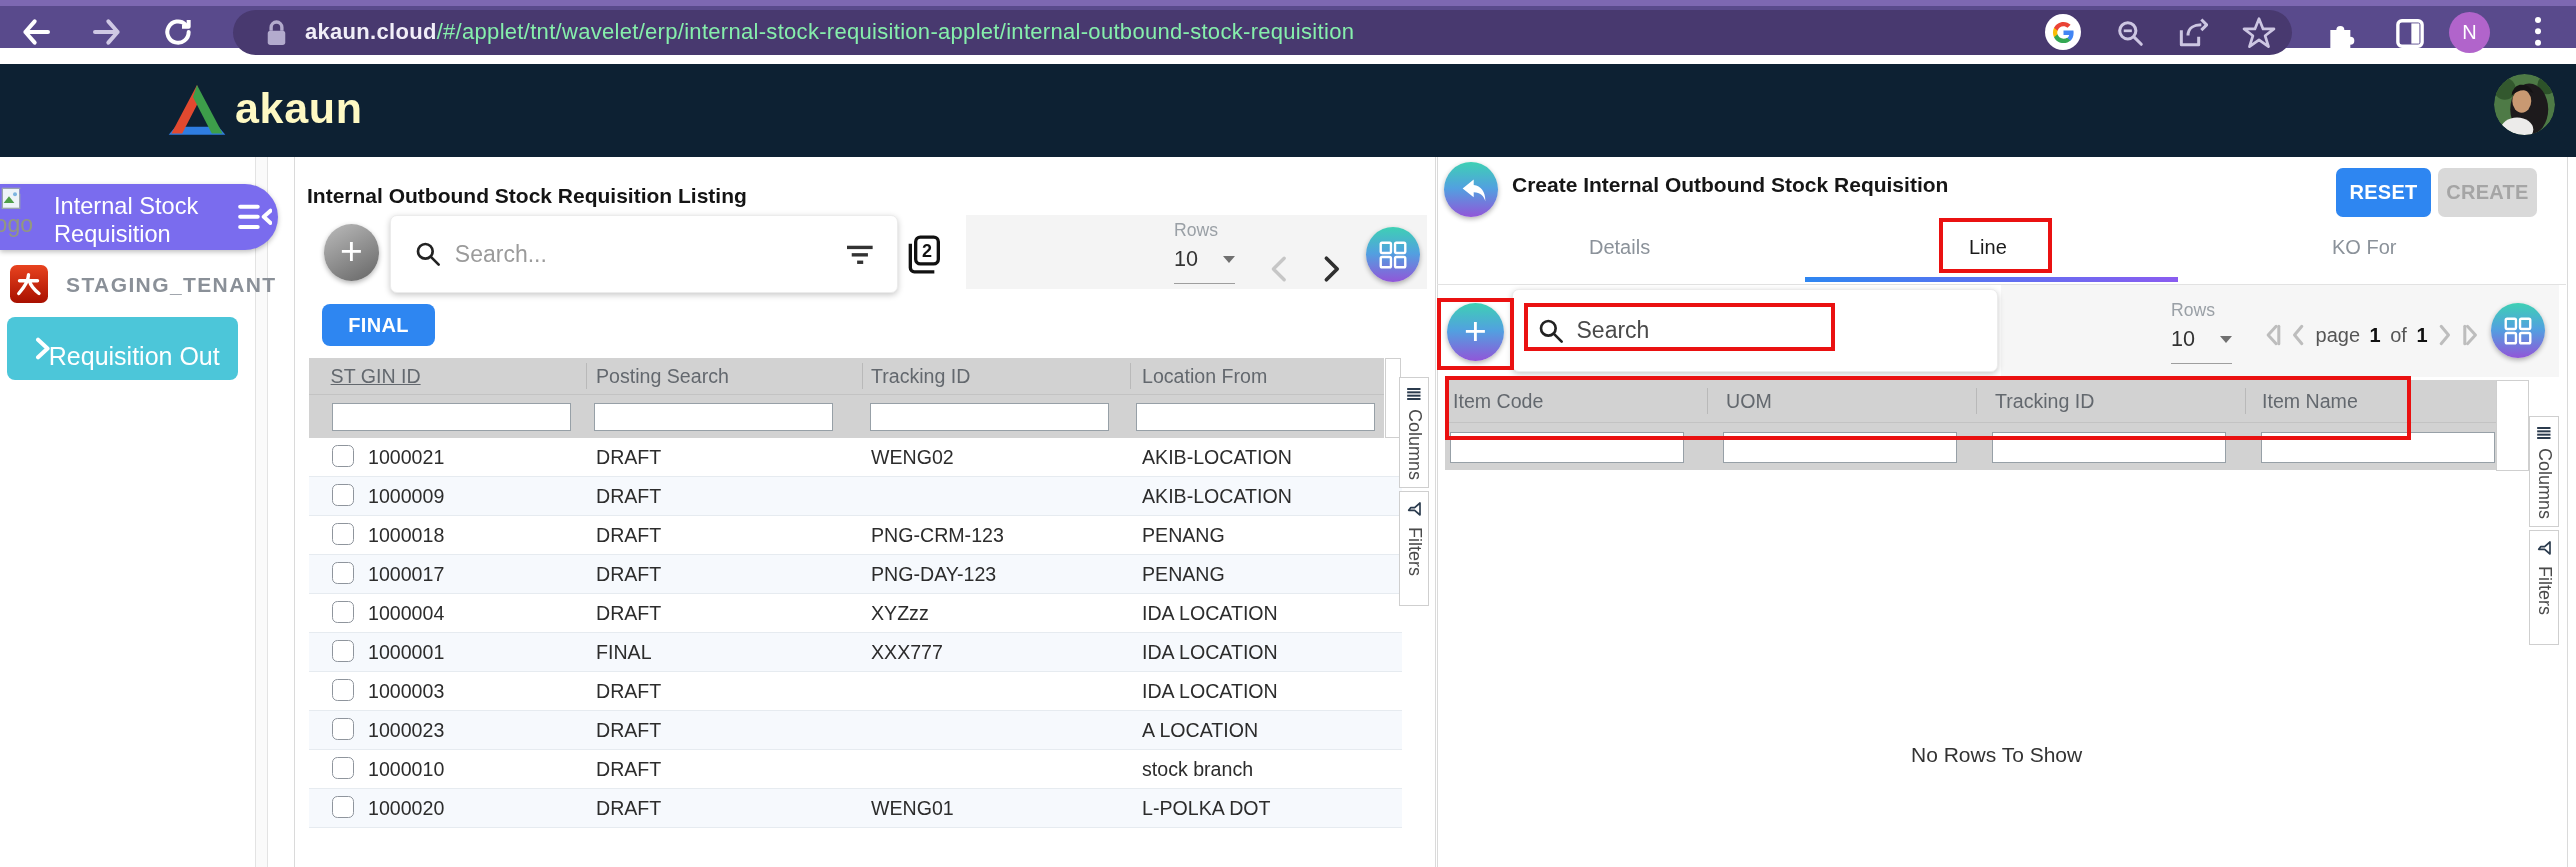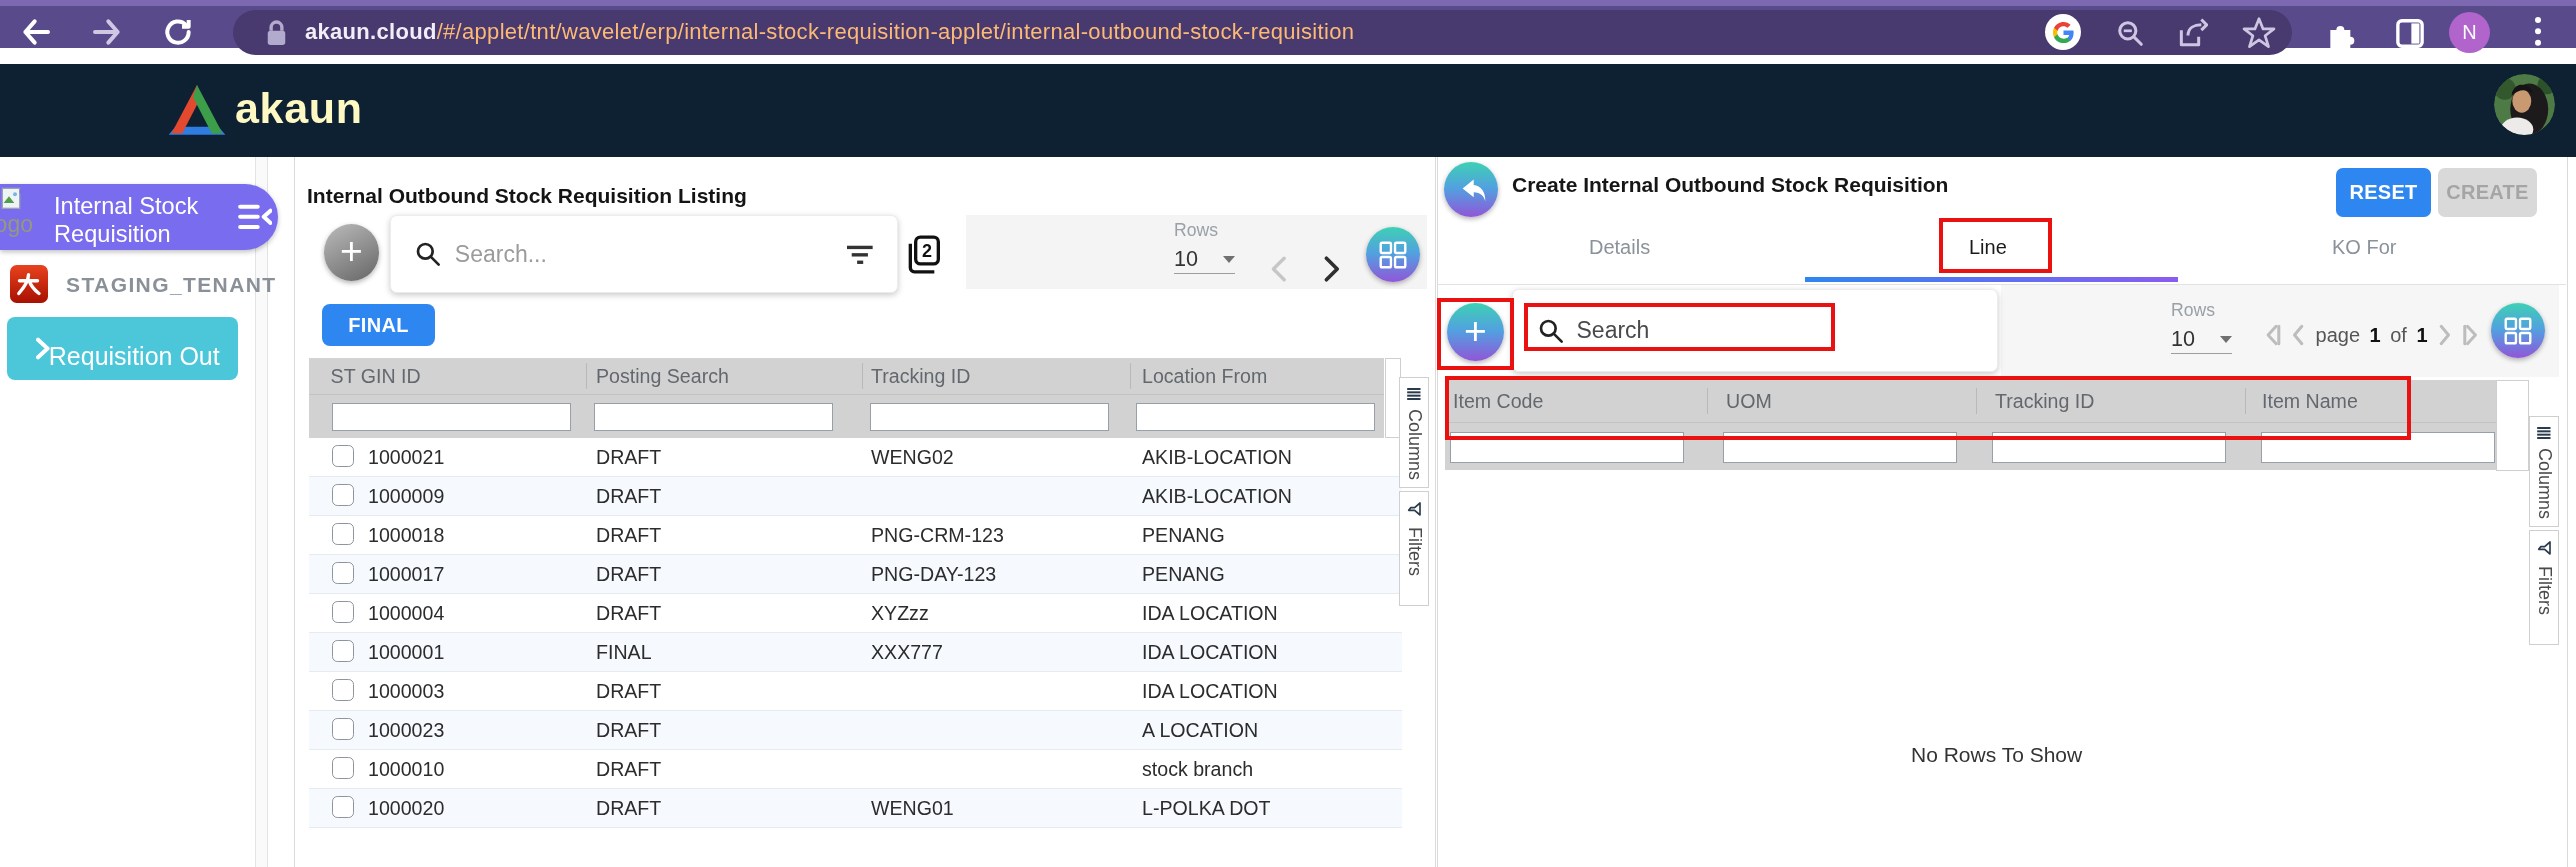--- a/index.html
+++ b/index.html
@@ -7,21 +7,21 @@
           font-family:"Liberation Sans",sans-serif;color:#2c2c2c;}
   .abs{position:absolute;}
   svg{display:block;}
 
   
   .chrome{position:absolute;left:0;top:0;width:2576px;height:48px;background:#594a8c;}
   .chrome-topstrip{position:absolute;left:0;top:0;width:2576px;height:6px;background:#7d68b2;}
   .url-pill{position:absolute;left:233px;top:9.5px;width:2059px;height:45px;border-radius:23px;background:#48396f;display:flex;align-items:center;}
   .url-text{position:absolute;left:305px;top:0;height:64px;display:flex;align-items:center;font-size:22px;letter-spacing:0.3px;white-space:nowrap;}
   .url-domain{color:#f1eef8;font-weight:bold;}
-  .url-path{color:#fdba74;}
+  .url-path{color:#86efac;}
   .nav-ic{position:absolute;top:16px;}
   .pill-ic{position:absolute;top:17.6px;}
   .gcircle{position:absolute;left:2045px;top:14px;width:36px;height:36px;border-radius:50%;background:#fff;display:flex;align-items:center;justify-content:center;}
   .navatar{position:absolute;left:2449px;top:12px;width:41px;height:41px;border-radius:50%;background:#b164cb;color:#fff;display:flex;align-items:center;justify-content:center;font-size:20px;}
 
   
   .appbar{position:absolute;left:0;top:64px;width:2576px;height:93px;background:#0d2133;}
   .brand{position:absolute;left:235px;top:19.6px;color:#fef9c3;font-size:43px;font-weight:bold;letter-spacing:0.7px;}
   .photo-avatar{position:absolute;left:2494px;top:9.5px;width:61px;height:61px;border-radius:50%;overflow:hidden;}
 
@@ -49,21 +49,21 @@
   .brand-grad{background:linear-gradient(180deg,#3ed0b4 0%,#52a0e0 48%,#9156d8 100%);}
   .plus-glyph{color:#fff;font-size:39px;font-weight:300;line-height:1;margin-top:-4px;}
 
   .search-card{position:absolute;background:#fff;border:0.7px solid #ececec;border-radius:6.8px;box-shadow:0 2px 6.8px rgba(0,0,0,.22);display:flex;align-items:center;}
   .search-card input{border:none;outline:none;font-size:23px;font-family:"Liberation Sans",sans-serif;background:transparent;flex:1;color:#333;}
   .search-card.lp input::placeholder{color:#9b9b9b;}
   .search-card.rp input::placeholder{color:#4a4a4a;}
 
   .rows-widget{position:absolute;width:81px;}
   .rows-cap{font-size:17.6px;color:#9aa0a6;}
-  .rows-val{margin-top:5.4px;font-size:21.6px;color:#333;display:flex;align-items:center;border-bottom:1.4px solid #9e9e9e;padding-bottom:1px;width:61px;justify-content:space-between;}
+  .rows-val{margin-top:5.4px;font-size:21.6px;color:#333;display:flex;align-items:center;border-bottom:1.4px solid #9e9e9e;padding-bottom:11px;width:61px;justify-content:space-between;}
   .caret{width:0;height:0;border-left:6px solid transparent;border-right:6px solid transparent;border-top:7.4px solid #707070;}
 
   .pager{position:absolute;display:flex;align-items:center;gap:9.5px;font-size:20px;color:#555;}
   .pg-b{font-weight:bold;color:#111;}
 
   .btn{position:absolute;display:flex;align-items:center;justify-content:center;font-weight:bold;border-radius:8px;font-size:20px;letter-spacing:0.3px;}
   .btn.blue{background:#2e86f1;color:#fff;}
   .btn.disabled{background:#d9d9d9;color:#a5a5a5;}
 
   
@@ -309,21 +309,21 @@
           <rect x="25" y="4" width="15" height="15" rx="2"></rect>
           <rect x="4" y="25" width="15" height="15" rx="2"></rect>
           <rect x="25" y="25" width="15" height="15" rx="2"></rect>
         </g>
       </svg>
   </div>
 
   <div class="btn blue" style="left:322px;top:304px;width:113px;height:42px;">FINAL</div>
 
   <div class="ghead" style="left:309px;top:358px;width:1075px;height:36px;">
-    <span class="hcell" style="left:21.6px;">ST GIN ID</span>
+    <span class="hcell" style="left:21.6px;text-decoration:underline;">ST GIN ID</span>
     <span class="hcell" style="left:287px;">Posting Search</span>
     <span class="hcell" style="left:562px;">Tracking ID</span>
     <span class="hcell" style="left:833px;text-align:center;">Location From</span>
     <span class="hsep" style="left:277px;"></span>
     <span class="hsep" style="left:553px;"></span>
     <span class="hsep" style="left:821px;"></span>
   </div>
   <div class="scroll-corner" style="left:1385px;top:358px;width:13.5px;height:78px;"></div>
 
   <div class="gfilter" style="left:309px;top:394px;width:1075px;height:43px;">

